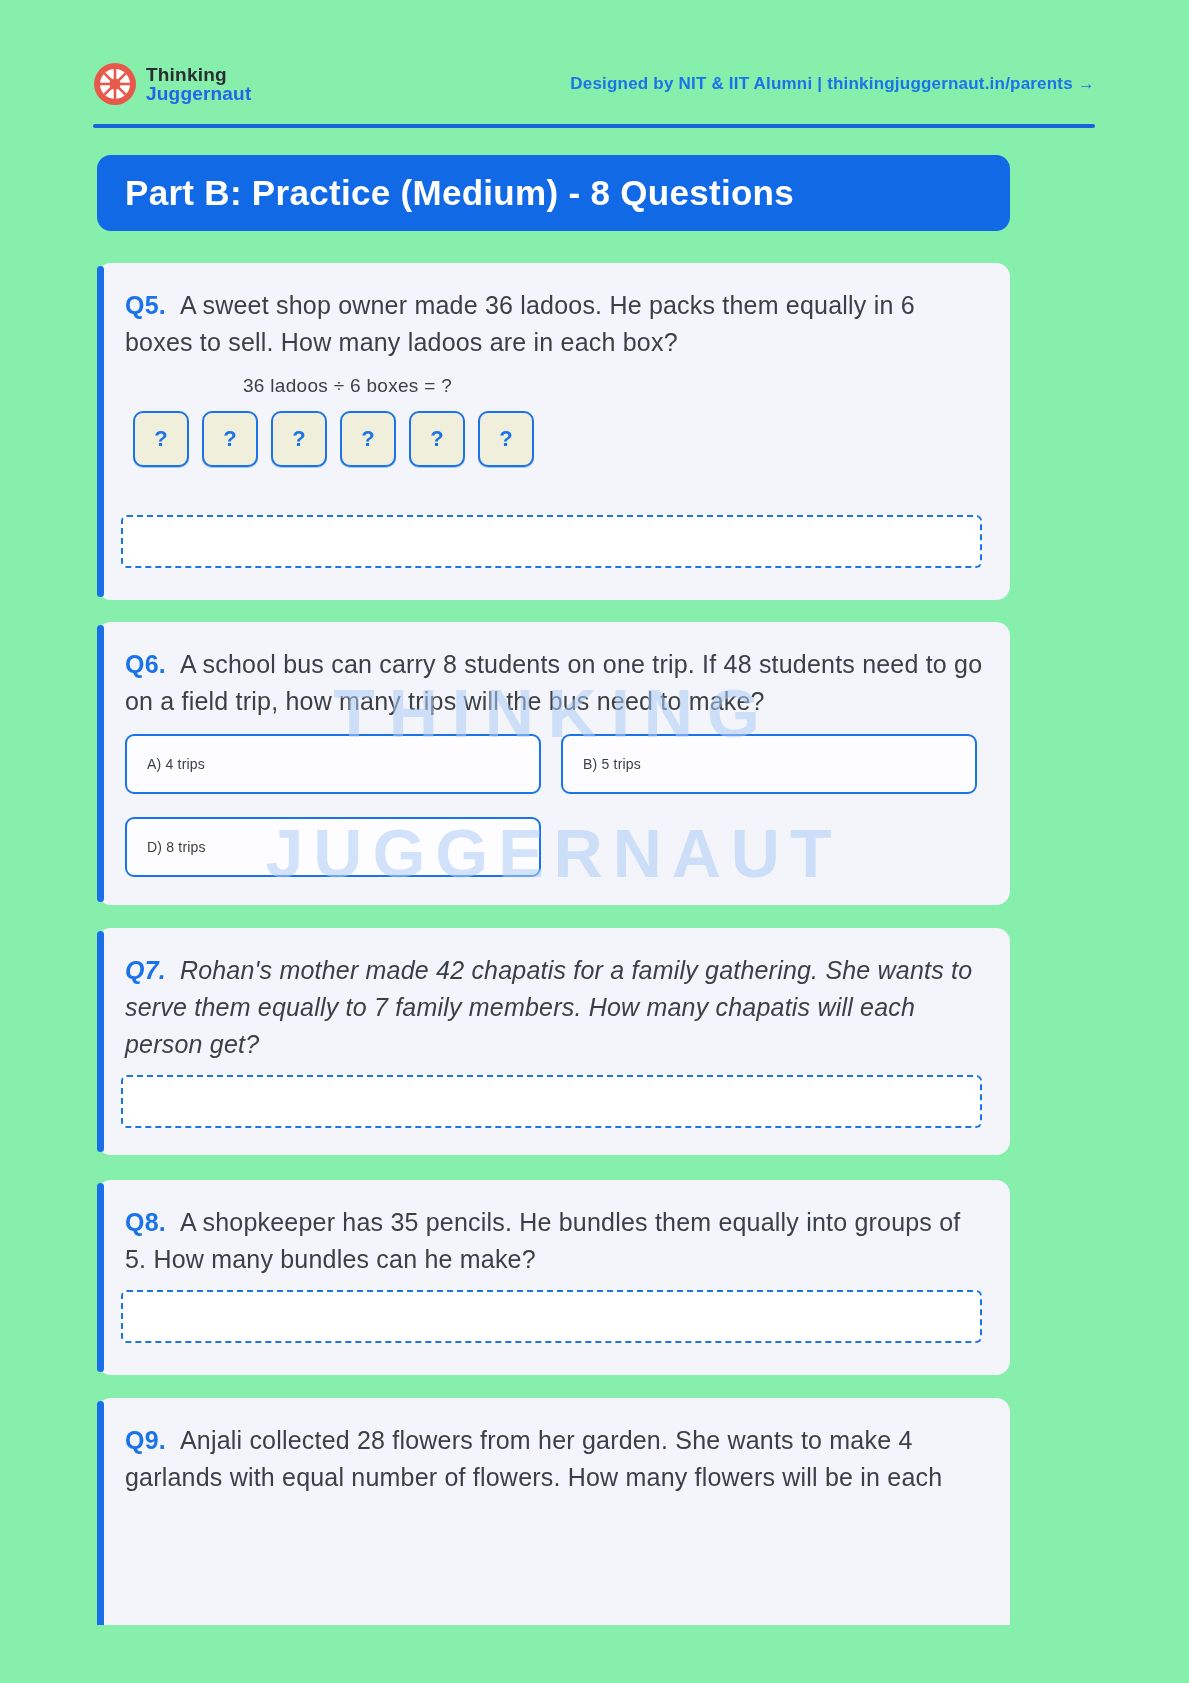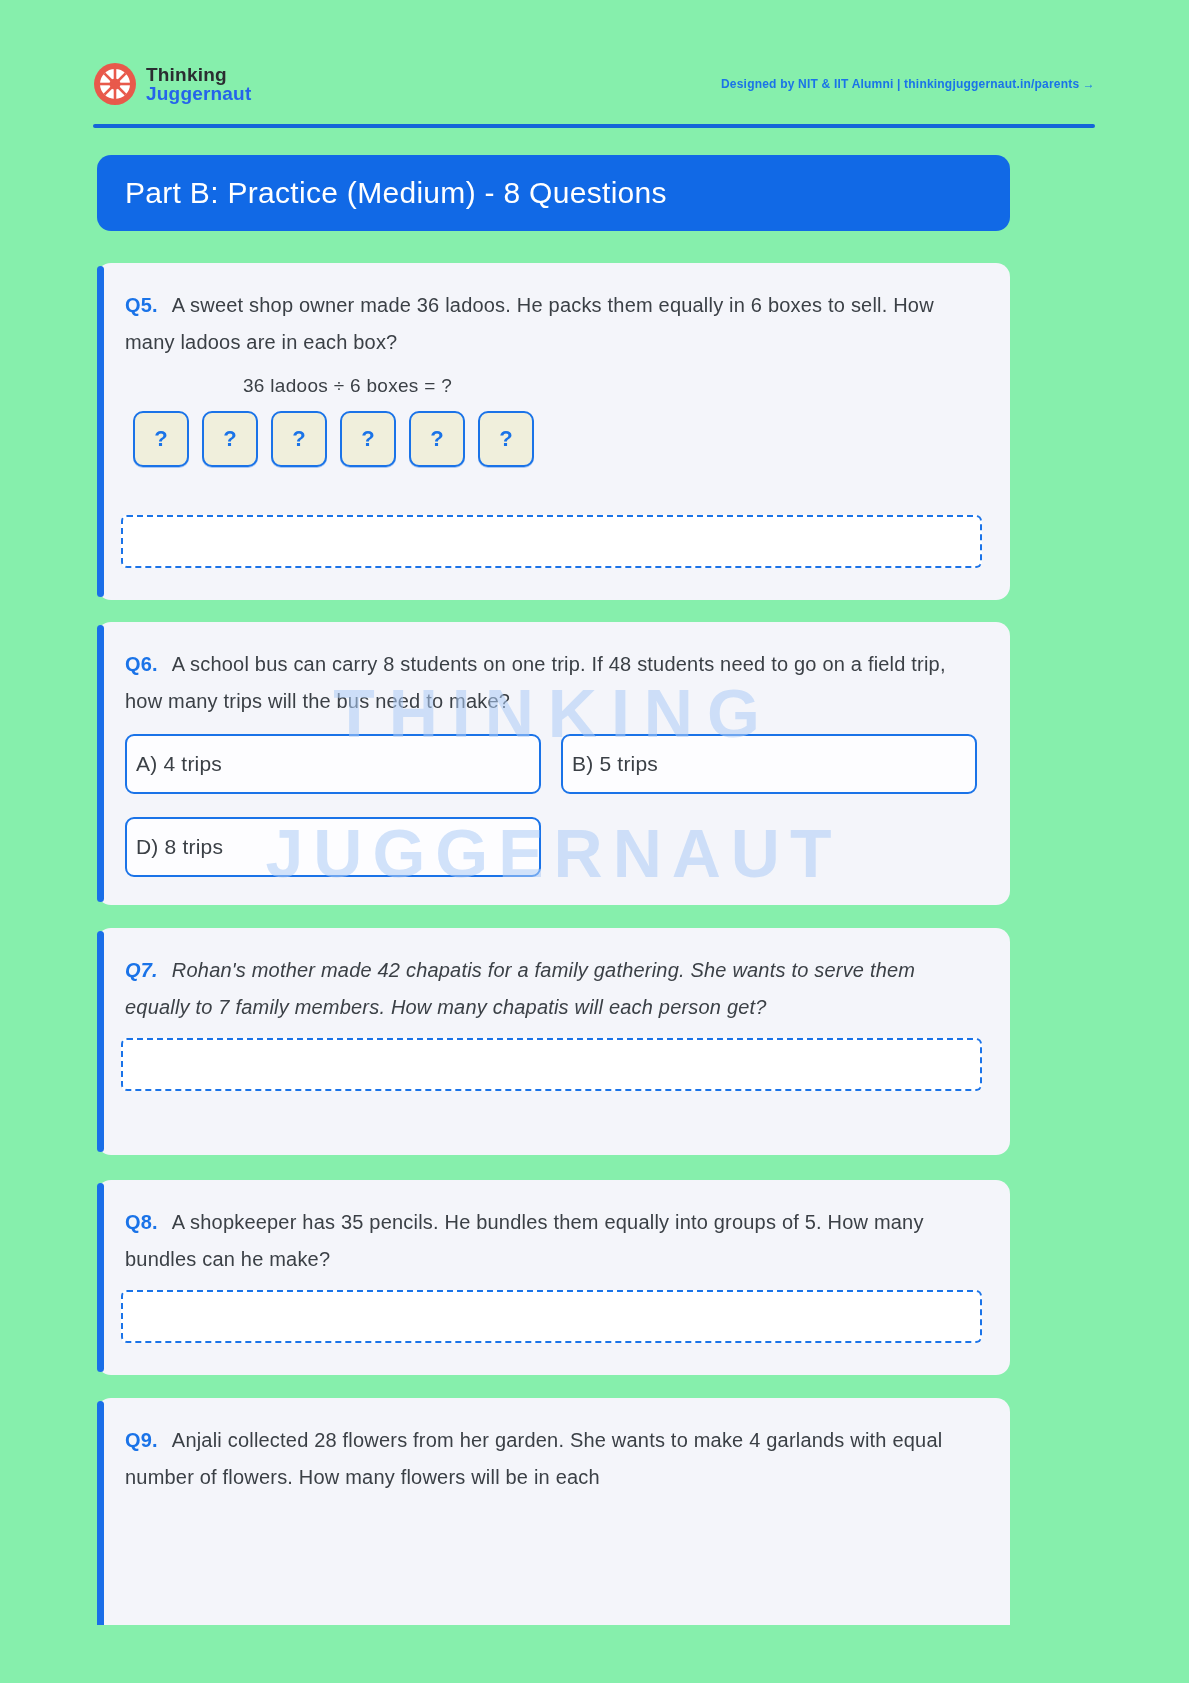--- a/index.html
+++ b/index.html
@@ -14,54 +14,54 @@
   .header {
     position:absolute; left:93px; top:58px; width:1002px; height:52px;
     display:flex; align-items:center; justify-content:space-between;
   }
   .logo { display:flex; align-items:center; gap:9px; }
   .logo-icon { width:44px; height:44px; flex:0 0 auto; }
   .logo-text { line-height:1.02; font-weight:bold; font-size:19px; letter-spacing:.2px; }
   .logo-text .l1 { color:#2a2d31; }
   .logo-text .l2 { color:#2563eb; }
   .tagline {
-    color:#1a73e8; font-weight:bold; font-size:12px; letter-spacing:.2px;
+    color:#1a73e8; font-weight:bold; font-size:17px; letter-spacing:.2px;
   }
   .header-divider {
     position:absolute; left:93px; top:124px; width:1002px; height:4px;
     background:#1565d8; border-radius:2px;
   }
 
   
   .banner {
     position:absolute; left:97px; top:155px; width:913px; height:76px;
     background:#1169e6; border-radius:14px;
     display:flex; align-items:center; padding-left:28px;
   }
-  .banner-title { color:#ffffff; font-weight:normal; font-size:30px; letter-spacing:.3px;text-align:right; }
+  .banner-title { color:#ffffff; font-weight:bold; font-size:35px; letter-spacing:.3px;text-align:right; }
 
   
   .card {
     position:absolute; left:97px; width:913px;
     background:#f4f5fa; border-radius:14px;
     padding:24px 26px 0 28px;
   }
   .card::before {
     content:""; position:absolute; left:0; top:3px; bottom:3px; width:7px;
     background:#1a6ee8; border-radius:7px;
   }
   .card-q5 { top:263px; height:337px; }
   .card-q6 { top:622px; height:283px; }
   .card-q7 { top:928px; height:227px;font-style:italic; }
   .card-q8 { top:1180px; height:195px; }
   .card-q9 { top:1398px; height:227px; border-bottom-left-radius:0; border-bottom-right-radius:0; }
   .card-q9::before { bottom:0; border-bottom-left-radius:0; border-bottom-right-radius:0; }
 
   .q-text {
-    font-size:20px; line-height:37px; color:#3b4046; letter-spacing:.2px;
+    font-size:25px; line-height:37px; color:#3b4046; letter-spacing:.2px;
     max-width:860px;
   }
   .q-num { color:#1a73e8; font-weight:bold; margin-right:14px; }
 
   .hint {
     margin:14px 0 0 118px; font-size:19px; color:#3b4046; letter-spacing:.3px;
   }
 
   .tile-row { display:flex; gap:13px; margin:14px 0 0 8px; }
   .tile {
@@ -77,22 +77,22 @@
     background:#ffffff; border:2px dashed #1a73e8; border-radius:6px;
   }
   .answer-box.q5 { margin-top:48px; }
 
   .options {
     display:grid; grid-template-columns:416px 416px; column-gap:20px; row-gap:23px;
     margin-top:14px;
   }
   .option {
     height:60px; background:#fdfdff; border:2px solid #1a73e8; border-radius:9px;
-    display:flex; align-items:center; padding-left:9px;
-    font-size:21px; color:#3b4046; letter-spacing:.2px;
+    display:flex; align-items:center; padding-left:20px;
+    font-size:14px; color:#3b4046; letter-spacing:.2px;
   }
 
   
   .wm {
     position:absolute; left:0; right:0; text-align:center;
     color:#aecdf7; opacity:.55; font-weight:bold; font-size:68px;
     letter-spacing:14px; pointer-events:none; z-index:6; white-space:nowrap;
   }
   .wm-1 { top:52px; }
   .wm-2 { top:192px; letter-spacing:10px; }

